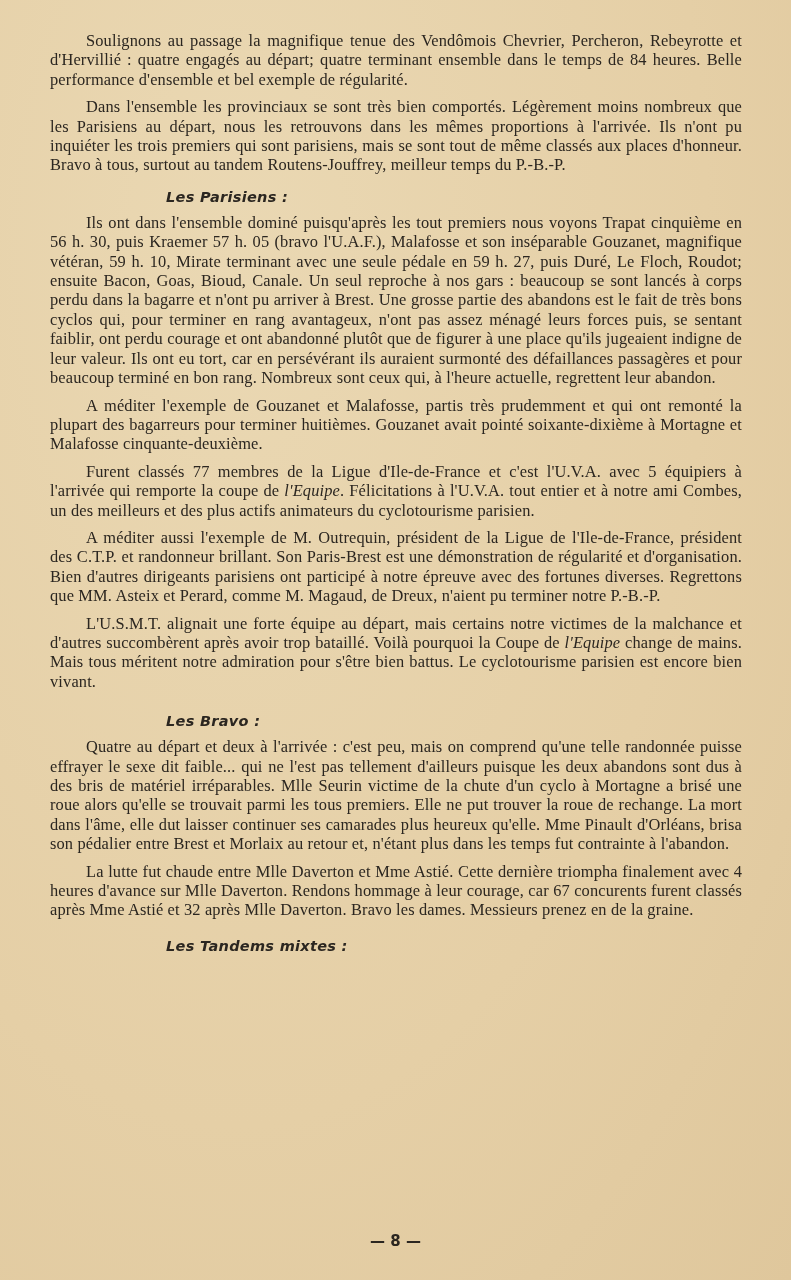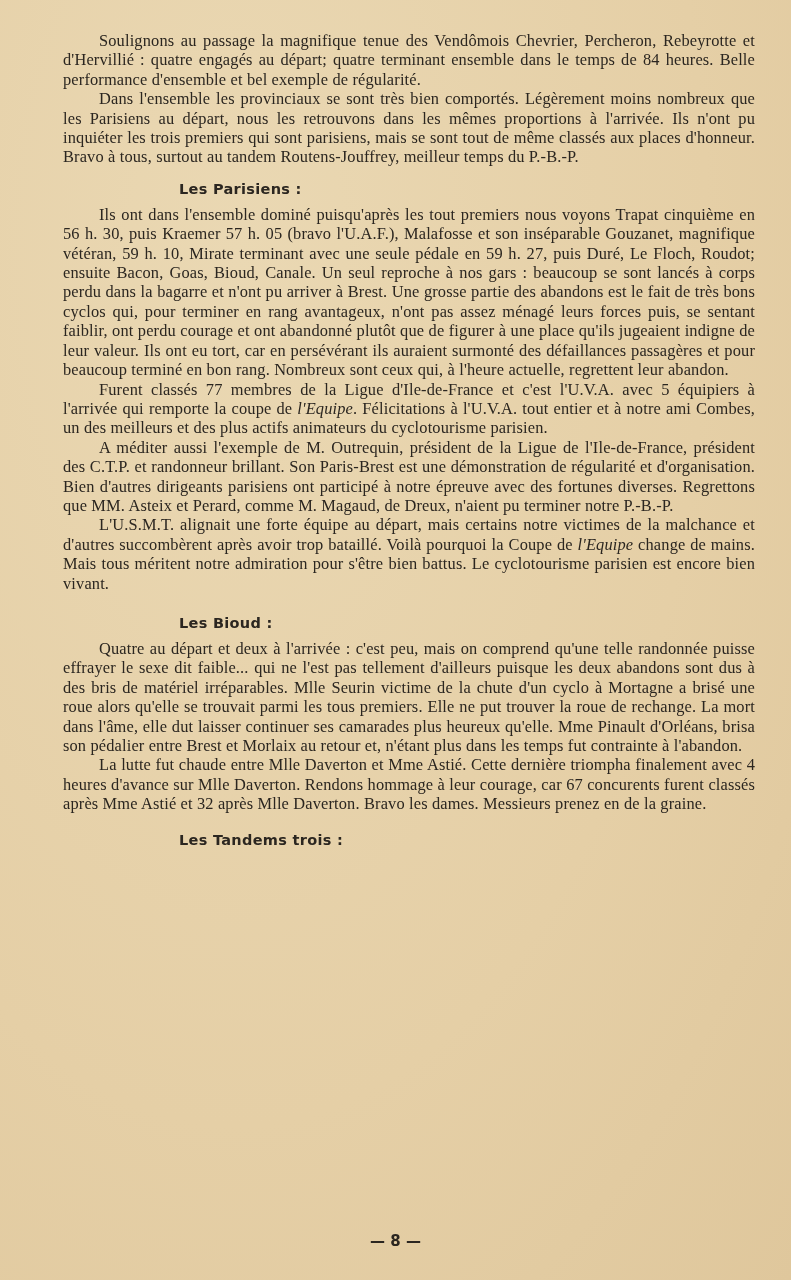--- a/index.html
+++ b/index.html
@@ -4,58 +4,60 @@
 <style>
   html, body { margin:0; padding:0; }
   body {
     width:791px; height:1280px; overflow:hidden;
     background:#e7d3ac;
     background-image: radial-gradient(ellipse at 30% 20%, #ead8b3 0%, #e5cfa6 60%, #dfc79c 100%);
     color:#2b2620;
     font-family:"Liberation Serif", "DejaVu Serif", serif;
     position:relative;
   }
-  .page { position:absolute; left:63px; top:0; width:692px; }
+  .page { position:absolute; left:50px; top:0; width:692px; }
   .p {
     font-size:16.4px; line-height:19.4px; text-align:justify;
     text-indent:36px; margin:0; letter-spacing:0.15px;
     font-stretch:condensed;
   }
-  .p + .p { }
+  .p + .p { margin-top:8px; }
   .h {
     font-family:"DejaVu Sans", "Liberation Sans", sans-serif;
     font-weight:bold; font-size:14.5px; margin:0; padding-left:116px;
     letter-spacing:0.3px;
+    font-style:italic;
   }
   em { font-style:italic; }
   .footer {
     position:absolute; left:0; width:791px; top:1232px; text-align:center;
     font-family:"DejaVu Sans", "Liberation Sans", sans-serif; font-weight:bold; font-size:15px;
   }
 </style>
 </head>
 <body>
 
 <div class="page">
   <div style="height:31px"></div>
   <p class="p">Soulignons au passage la magnifique tenue des Vendômois Chevrier, Percheron, Rebeyrotte et d'Hervillié : quatre engagés au départ; quatre terminant ensemble dans le temps de 84 heures. Belle performance d'ensemble et bel exemple de régularité.</p>
   <p class="p">Dans l'ensemble les provinciaux se sont très bien comportés. Légèrement moins nombreux que les Parisiens au départ, nous les retrouvons dans les mêmes proportions à l'arrivée. Ils n'ont pu inquiéter les trois premiers qui sont parisiens, mais se sont tout de même classés aux places d'honneur. Bravo à tous, surtout au tandem Routens-Jouffrey, meilleur temps du P.-B.-P.</p>
 
   <div style="height:14px"></div>
   <h3 class="h">Les Parisiens :</h3>
   <div style="height:8px"></div>
   <p class="p">Ils ont dans l'ensemble dominé puisqu'après les tout premiers nous voyons Trapat cinquième en 56 h. 30, puis Kraemer 57 h. 05 (bravo l'U.A.F.), Malafosse et son inséparable Gouzanet, magnifique vétéran, 59 h. 10, Mirate terminant avec une seule pédale en 59 h. 27, puis Duré, Le Floch, Roudot; ensuite Bacon, Goas, Bioud, Canale. Un seul reproche à nos gars : beaucoup se sont lancés à corps perdu dans la bagarre et n'ont pu arriver à Brest. Une grosse partie des abandons est le fait de très bons cyclos qui, pour terminer en rang avantageux, n'ont pas assez ménagé leurs forces puis, se sentant faiblir, ont perdu courage et ont abandonné plutôt que de figurer à une place qu'ils jugeaient indigne de leur valeur. Ils ont eu tort, car en persévérant ils auraient surmonté des défaillances passagères et pour beaucoup terminé en bon rang. Nombreux sont ceux qui, à l'heure actuelle, regrettent leur abandon.</p>
+  <p class="p">A méditer l'exemple de Gouzanet et Malafosse, partis très prudemment et qui ont remonté la plupart des bagarreurs pour terminer huitièmes. Gouzanet avait pointé soixante-dixième à Mortagne et Malafosse cinquante-deuxième.</p>
   <p class="p"><span>Furent classés 77 membres de la Ligue d'Ile-de-France et c'est l'U.V.A. avec 5 équipiers à l'arrivée qui remporte la coupe de </span><em>l'Equipe</em><span>. Félicitations à l'U.V.A. tout entier et à notre ami Combes, un des meilleurs et des plus actifs animateurs du cyclotourisme parisien.</span></p>
   <p class="p">A méditer aussi l'exemple de M. Outrequin, président de la Ligue de l'Ile-de-France, président des C.T.P. et randonneur brillant. Son Paris-Brest est une démonstration de régularité et d'organisation. Bien d'autres dirigeants parisiens ont participé à notre épreuve avec des fortunes diverses. Regrettons que MM. Asteix et Perard, comme M. Magaud, de Dreux, n'aient pu terminer notre P.-B.-P.</p>
   <p class="p"><span>L'U.S.M.T. alignait une forte équipe au départ, mais certains notre victimes de la malchance et d'autres succombèrent après avoir trop bataillé. Voilà pourquoi la Coupe de </span><em>l'Equipe</em><span> change de mains. Mais tous méritent notre admiration pour s'être bien battus. Le cyclotourisme parisien est encore bien vivant.</span></p>
 
   <div style="height:22px"></div>
-  <h3 class="h">Les Bioud :</h3>
+  <h3 class="h">Les Bravo :</h3>
   <div style="height:8px"></div>
   <p class="p">Quatre au départ et deux à l'arrivée : c'est peu, mais on comprend qu'une telle randonnée puisse effrayer le sexe dit faible... qui ne l'est pas tellement d'ailleurs puisque les deux abandons sont dus à des bris de matériel irréparables. Mlle Seurin victime de la chute d'un cyclo à Mortagne a brisé une roue alors qu'elle se trouvait parmi les tous premiers. Elle ne put trouver la roue de rechange. La mort dans l'âme, elle dut laisser continuer ses camarades plus heureux qu'elle. Mme Pinault d'Orléans, brisa son pédalier entre Brest et Morlaix au retour et, n'étant plus dans les temps fut contrainte à l'abandon.</p>
   <p class="p">La lutte fut chaude entre Mlle Daverton et Mme Astié. Cette dernière triompha finalement avec 4 heures d'avance sur Mlle Daverton. Rendons hommage à leur courage, car 67 concurents furent classés après Mme Astié et 32 après Mlle Daverton. Bravo les dames. Messieurs prenez en de la graine.</p>
 
   <div style="height:18px"></div>
-  <h3 class="h">Les Tandems trois :</h3>
+  <h3 class="h">Les Tandems mixtes :</h3>
   <div style="height:8px"></div>
 </div>
 
 <div class="footer">— 8 —</div>
 
 </body></html>

